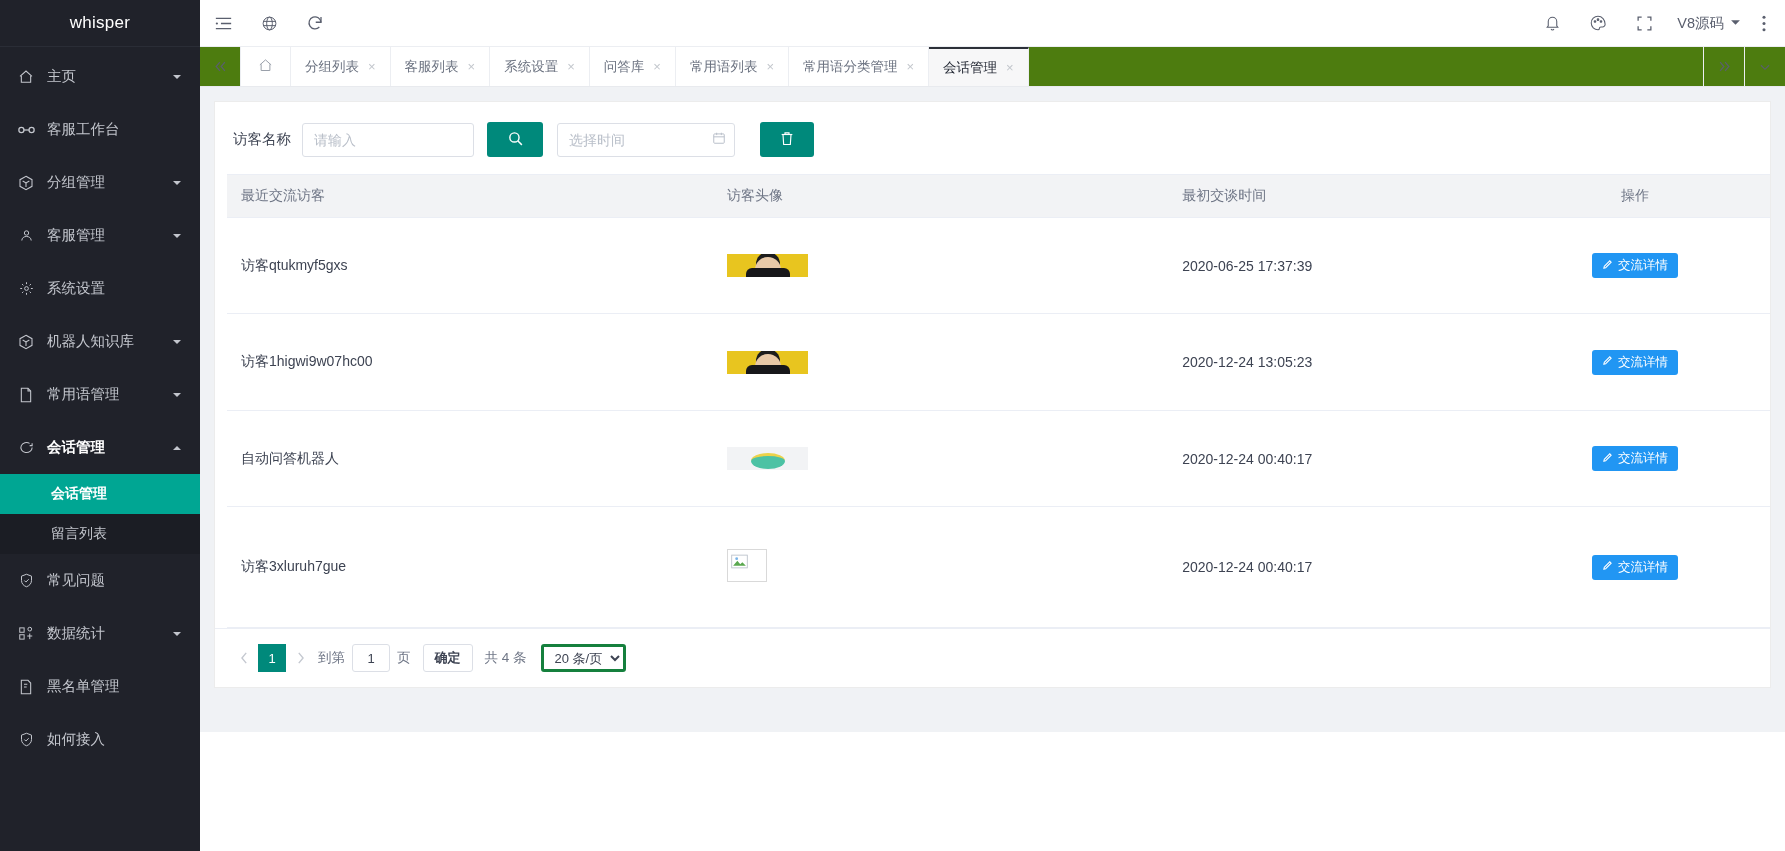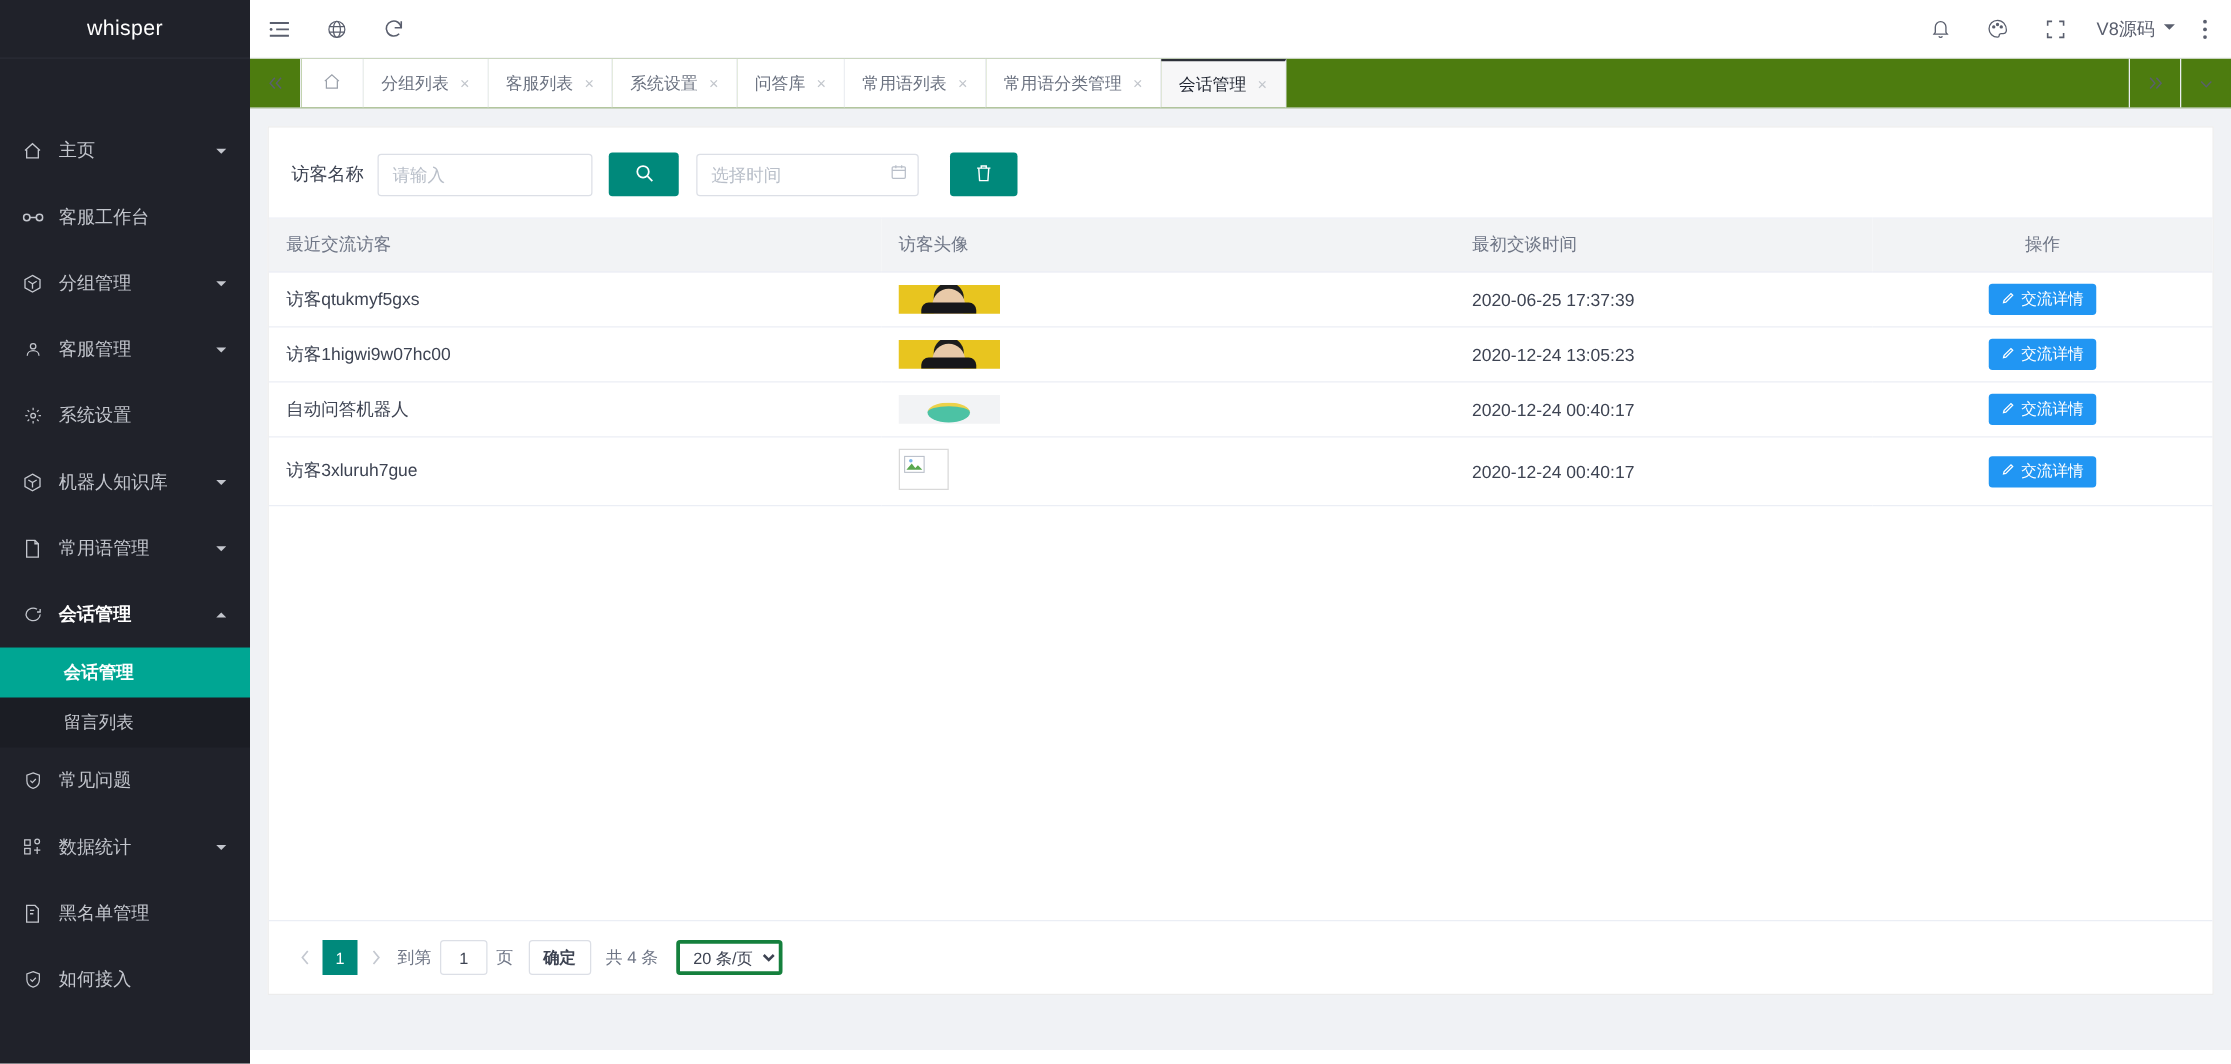--- a/index.html
+++ b/index.html
@@ -9,21 +9,21 @@
     font-family: "Liberation Sans", "DejaVu Sans", sans-serif;
     background: #fff;
     overflow: hidden;
   }
   #app { position: relative; width: 1785px; height: 851px; display: flex; }
 
   
   .sidebar {
     width: 200px; min-width: 200px; height: 851px;
     background: #20222a;
-    display: flex; flex-direction: column; gap: 44px;
+    display: flex; flex-direction: column;
   }
   .brand {
     height: 47px; display: flex; align-items: center; justify-content: center;
     color: #fff; font-size: 17px; letter-spacing: .3px;
     border-bottom: 1px solid #2a2d36;
   }
   .menu { flex: 1; overflow: hidden; padding-top: 3px; }
   .menu-item {
     height: 53px; display: flex; align-items: center;
     padding: 0 17px 0 16px; color: #c3c6cd; font-size: 14.5px; cursor: pointer;
@@ -42,21 +42,21 @@
     color: #c3c6cd;
   }
   .submenu { background: #1b1d24; }
   .sub-item {
     height: 40px; display: flex; align-items: center;
     padding-left: 51px; font-size: 14px; color: #c3c6cd; cursor: pointer;
   }
   .sub-item.selected { background: #00a693; color: #fff; font-weight: bold; }
 
   
-  .main { flex: 1; height: 840px; display: flex; flex-direction: column; background: #f0f2f5; min-width: 0; justify-content: flex-end; }
+  .main { flex: 1; height: 732px; display: flex; flex-direction: column; background: #f0f2f5; min-width: 0; justify-content: flex-end; }
 
   
   .topbar {
     height: 47px; background: #fff; display: flex; align-items: center;
     border-bottom: 1px solid #eceef2; flex: 0 0 47px;
   }
   .tb-icon {
     width: 46px; height: 47px; display: flex; align-items: center; justify-content: center;
     color: #5a5f6e; cursor: pointer;
   }
@@ -113,21 +113,21 @@
   .btn-search { margin-left: 13px; width: 56px; padding: 0; }
   .date-input { width: 178px; margin-left: 14px; position: relative; }
   .date-input input { width: 100%; }
   .date-ico {
     position: absolute; right: 9px; top: 50%; transform: translateY(-50%);
     color: #b9bfc9; pointer-events: none;
   }
   .btn-trash { margin-left: 25px; width: 54px; padding: 0; }
 
   
-  .tbl-wrap { flex: 1; min-height: 0; display: flex; flex-direction: column; }
+  .tbl-wrap { flex: 1; min-height: 0; display: flex; flex-direction: row; margin-left: 12px; }
   table.tbl { width: 100%; border-collapse: collapse; table-layout: fixed; }
   table.tbl th {
     background: #f2f3f5; text-align: left; font-weight: normal;
     font-size: 14px; color: #6f7686; padding: 12px 0 12px 14px;
     border-top: 1px solid #ebeef5; border-bottom: 1px solid #ebeef5;
   }
   table.tbl th.center { text-align: center; padding-left: 0; }
   table.tbl td {
     font-size: 14px; color: #3d4352; padding: 9px 0 9px 14px;
     border-bottom: 1px solid #ebeef5; height: 36px; vertical-align: middle;

